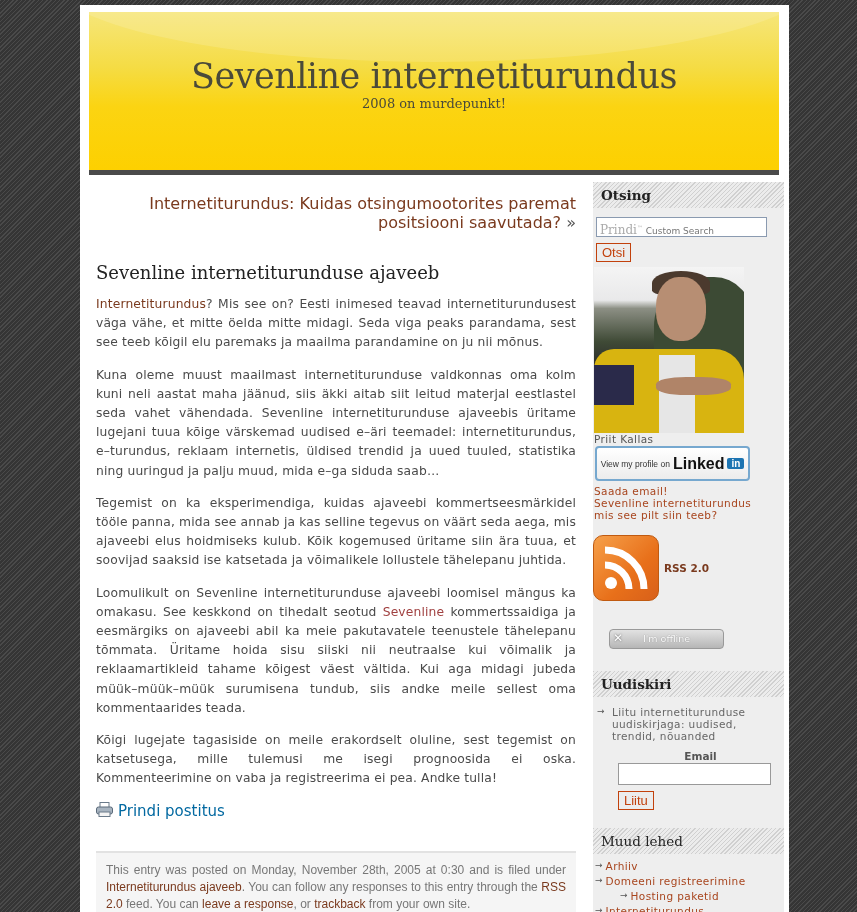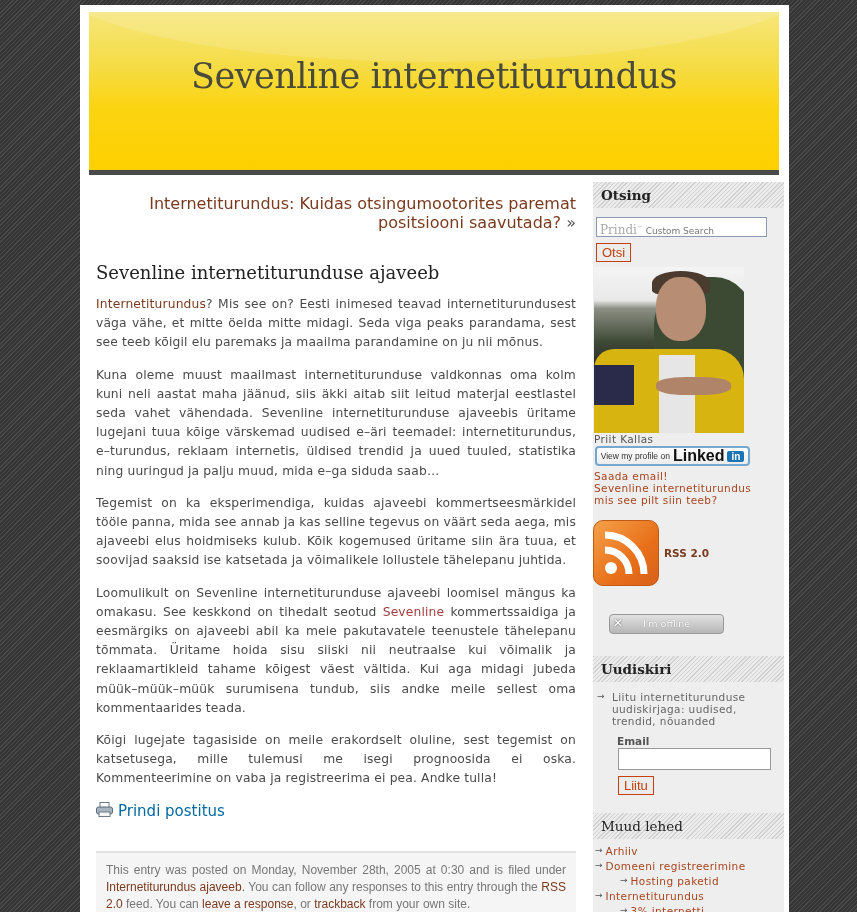--- a/index.html
+++ b/index.html
@@ -84,52 +84,53 @@
   .photo .bush { position: absolute; left: 60px; top: 10px; width: 100px; height: 110px; background: #3c4a34; border-radius: 45% 40% 20% 30%; }
   .photo .head { position: absolute; left: 62px; top: 10px; width: 50px; height: 64px; background: #b78e73; border-radius: 45% 45% 45% 45%; }
   .photo .hair { position: absolute; left: 58px; top: 4px; width: 58px; height: 24px; background: #4b3a2e; border-radius: 50% 50% 20% 20%; }
   .photo .body { position: absolute; left: 0; top: 82px; width: 150px; height: 90px; background: #d8b410; border-radius: 20px 30px 0 0; }
   .photo .bodydark { position: absolute; left: 0; top: 98px; width: 40px; height: 40px; background: #2a2a4a; }
   .photo .shirt { position: absolute; left: 65px; top: 88px; width: 36px; height: 80px; background: #e6e6e6; }
   .photo .hand { position: absolute; left: 62px; top: 110px; width: 75px; height: 18px; background: #b08468; border-radius: 40%; }
   .sb-text { color: #555; font-size: 10.5px; letter-spacing: 0.4px; }
   .sb-link { color: #a8451e; text-decoration: none; font-size: 10.5px; letter-spacing: 0.4px; display: block; line-height: 12px; }
   .linkedin {
-    margin: 1px 0 0 2px; width: 155px; height: 20px; border: 2px solid #76a8cf; border-radius: 4px; background: linear-gradient(#ffffff, #ececec);
+    margin: 1px 0 0 2px; width: 155px; height: 35px; border: 2px solid #76a8cf; border-radius: 4px; background: linear-gradient(#ffffff, #ececec);
     display: flex; align-items: center; justify-content: center; gap: 3px; box-sizing: border-box;
   }
   .linkedin .small { font-family: "Liberation Sans", sans-serif; font-size: 8.5px; color: #333; }
   .linkedin .big { font-family: "Liberation Sans", sans-serif; font-weight: bold; font-size: 16px; color: #111; }
   .linkedin .in { background: #1c74b2; color: #fff; font-weight: bold; font-size: 10px; padding: 0 4px; border-radius: 2px; font-family: "Liberation Sans", sans-serif; }
   .rss-row { display: flex; align-items: center; margin-top: 14px; }
   .rss-icon {
     width: 64px; height: 64px; border-radius: 10px; background: linear-gradient(135deg, #f6a04a, #e8701a 60%, #d8601a);
     border: 1px solid #c05a10; position: relative; overflow: hidden;
   }
   .rss-label { color: #7a3a1e; font-weight: bold; font-size: 10.5px; margin-left: 5px; }
   .offline {
     margin: 28px 0 0 16px; width: 113px; height: 18px; border-radius: 4px; background: linear-gradient(#e2e2e2, #b6b6b6);
     border: 1px solid #999; position: relative; font-family: "DejaVu Sans", sans-serif; font-size: 9.5px; color: #fff; text-align: center; line-height: 18px;
     text-shadow: 0 0 1px #777;
   }
   .offline .x { position: absolute; left: 3px; top: 1px; font-weight: bold; color: #fff; font-size: 12px; line-height: 14px; text-shadow: 0 0 2px #555; }
   .uud-item { display: flex; margin: 9px 0 0 4px; }
   .arrow { color: #555; font-size: 9px; margin-right: 7px; width: 8px; }
-  .email-label { color: #555; font-weight: bold; font-size: 10.5px; margin: 8px 0 1px 24px; }
+  .email-label { color: #555; font-weight: bold; font-size: 10.5px; margin: 8px 0 1px 24px; text-align: center; }
   .email-input { margin-left: 25px; width: 153px; height: 22px; border: 1px solid #999; background: #fff; box-sizing: border-box; }
   .muud { margin-top: 4px; }
   .muud .row { display: flex; align-items: center; line-height: 15px; }
   .muud .arrow2 { color: #555; font-size: 9px; margin-right: 3px; }
 </style>
 </head>
 <body>
 
 <div id="page">
   <div id="header">
     <h1>Sevenline internetiturundus</h1>
+    <div class="tagline">2008 on murdepunkt!</div>
   </div>
 
   <div id="content">
     <div class="navlink">
       <a href="#">Internetiturundus: Kuidas otsingumootorites paremat positsiooni saavutada?</a>
       <span>»</span>
     </div>
 
     <h2 class="post-title">Sevenline internetiturunduse ajaveeb</h2>
 

